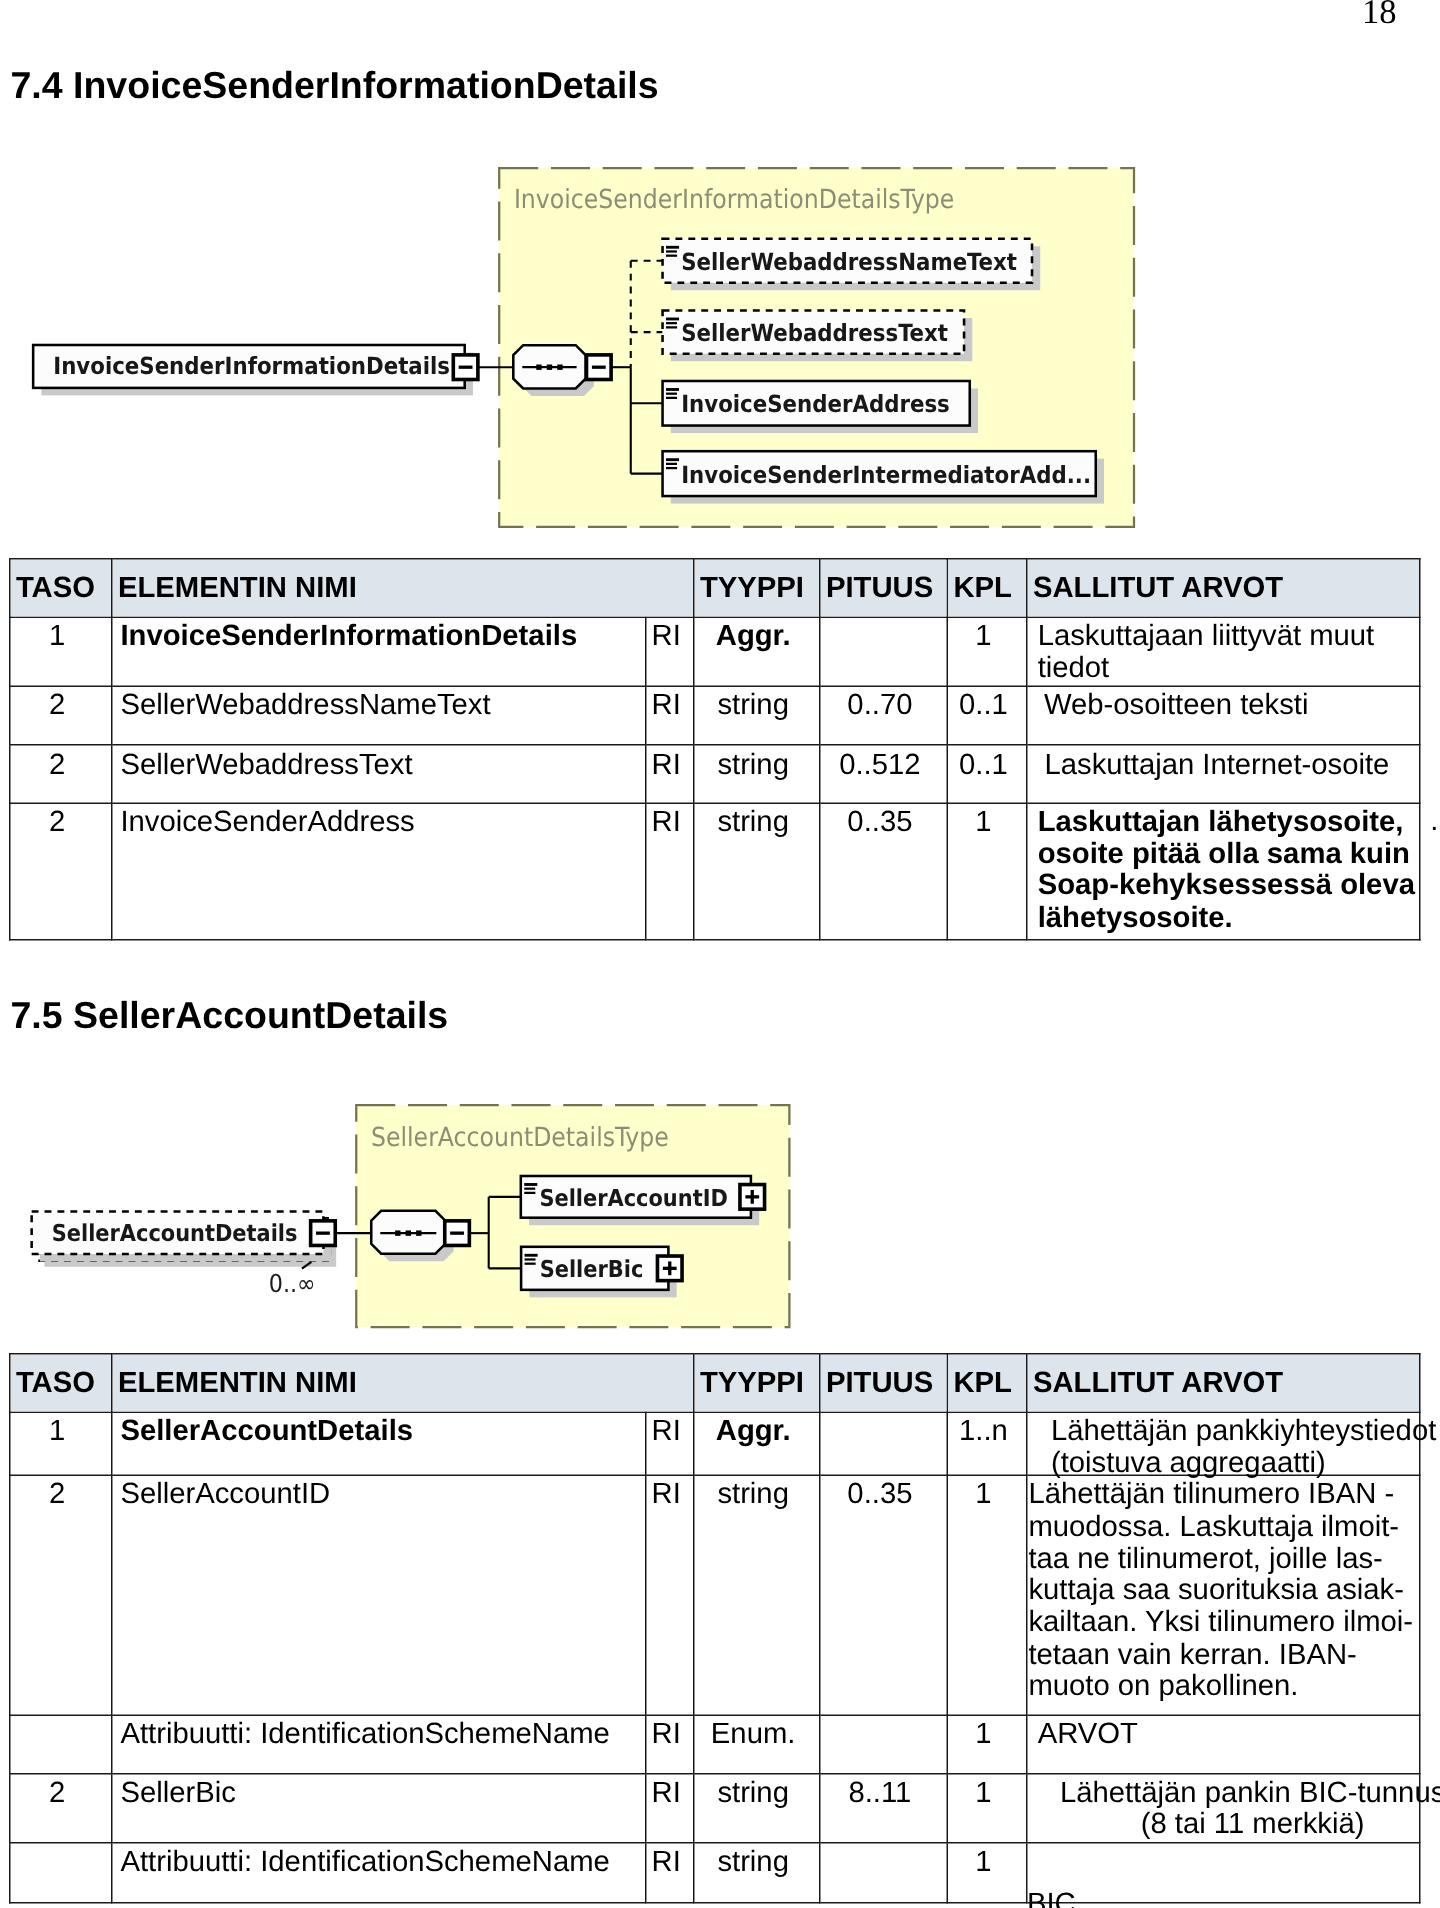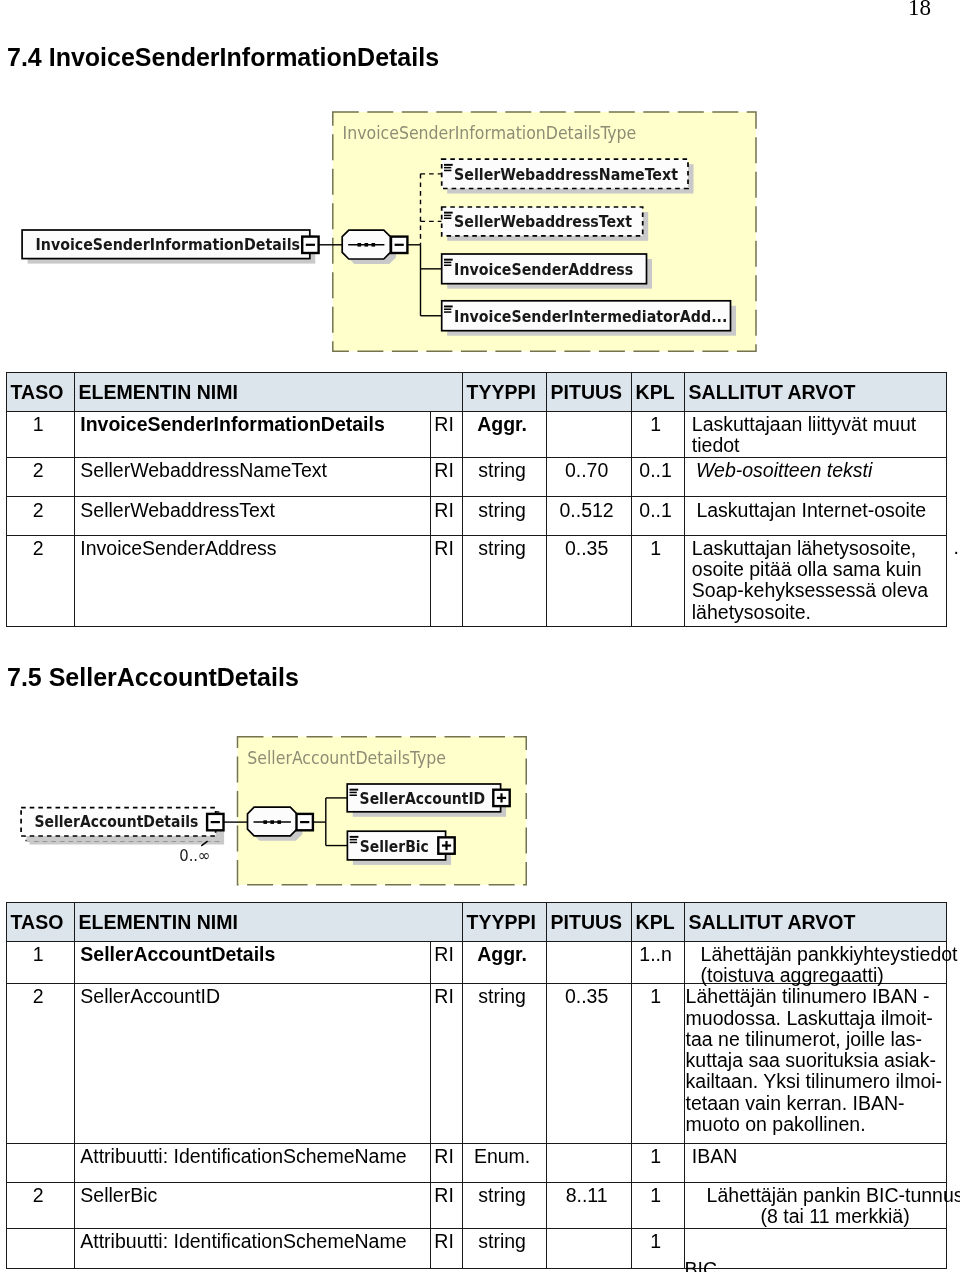--- a/index.html
+++ b/index.html
@@ -89,21 +89,21 @@
         <td class="ctr">
           <span class="cw">string</span>
         </td>
         <td class="ctr">
           <span class="cw">0..70</span>
         </td>
         <td class="ctr">
           <span class="cw">0..1</span>
         </td>
         <td>
-          <span class="cw" style="left: 11.4px; font-style: italic;">Web-osoitteen teksti</span>
+          <span class="cw" style="left: 11.4px;">Web-osoitteen teksti</span>
         </td>
       </tr>
       <tr style="height: 38.4px;">
         <td class="ctr">
           <span class="cw">2</span>
         </td>
         <td>
           <span class="cw">SellerWebaddressText</span>
         </td>
         <td class="ctr">
@@ -135,21 +135,21 @@
         <td class="ctr">
           <span class="cw">string</span>
         </td>
         <td class="ctr">
           <span class="cw">0..35</span>
         </td>
         <td class="ctr">
           <span class="cw">1</span>
         </td>
         <td>
-          <span class="cw" style="left: 7.2px;"><span>Laskuttajan lähetysosoite,</span><br><span>osoite pitää olla sama kuin</span><br><span>Soap-kehyksessessä oleva</span><br><span>lähetysosoite.</span></span>
+          <span class="cw" style="left: 7.2px; font-weight: bold;"><span>Laskuttajan lähetysosoite,</span><br><span>osoite pitää olla sama kuin</span><br><span>Soap-kehyksessessä oleva</span><br><span>lähetysosoite.</span></span>
         </td>
       </tr>
     </tbody>
 </table>
 
 <table class="t" id="table-2" style="left:5.6px;top:901.8px;width:941px">
   <colgroup>
     <col style="width:68px">
       <col style="width:356px">
       <col style="width:32px">
@@ -228,21 +228,21 @@
         <td class="ctr">
           <span class="cw">Enum.</span>
         </td>
         <td class="ctr">
           <span class="cw"></span>
         </td>
         <td class="ctr">
           <span class="cw">1</span>
         </td>
         <td>
-          <span class="cw" style="left: 7.2px;">IBAN</span>
+          <span class="cw" style="left: 7.2px;">ARVOT</span>
         </td>
       </tr>
       <tr style="height: 46.2px;">
         <td class="ctr">
           <span class="cw">2</span>
         </td>
         <td>
           <span class="cw">SellerBic</span>
         </td>
         <td class="ctr">

